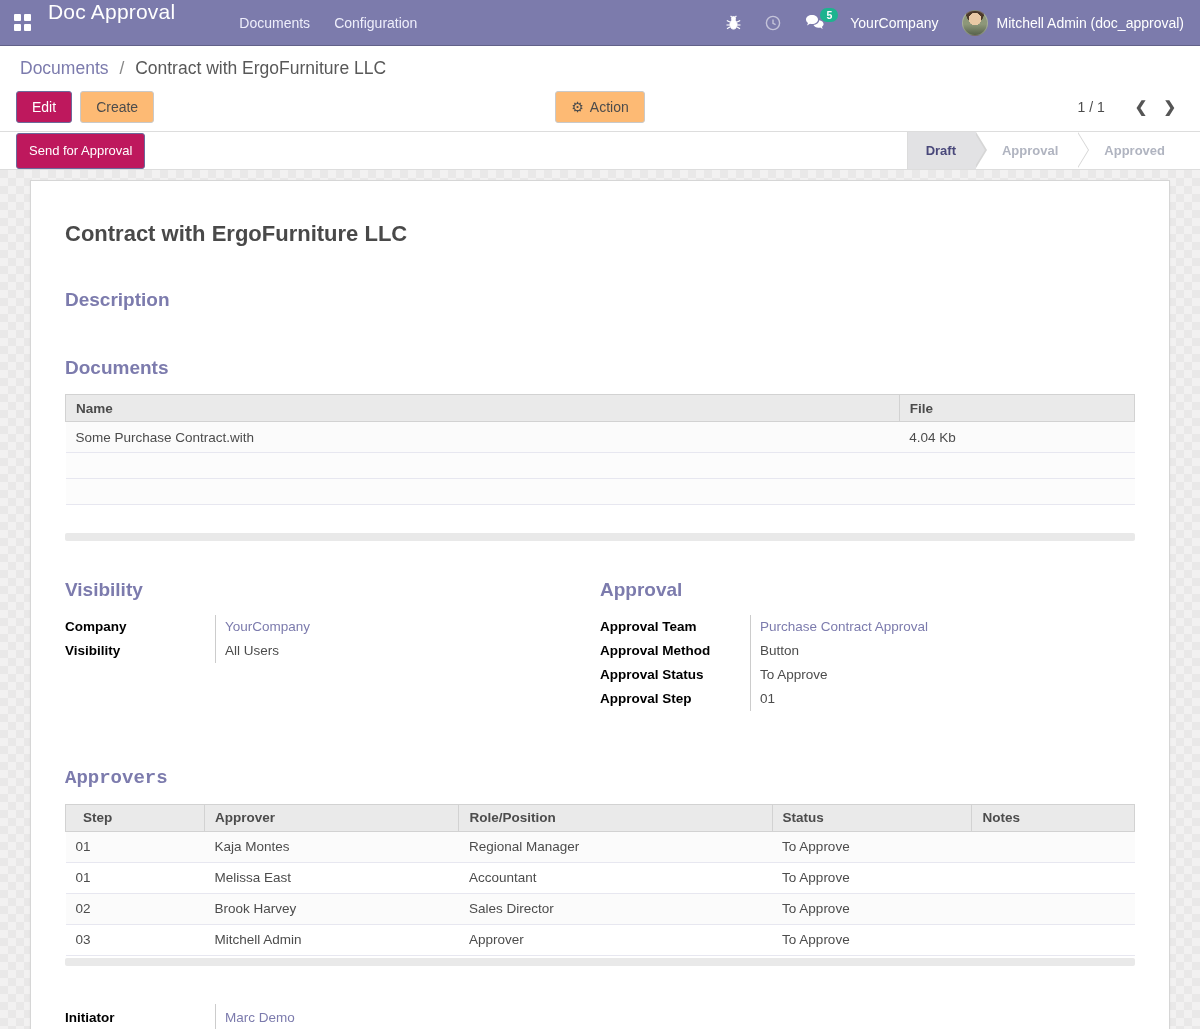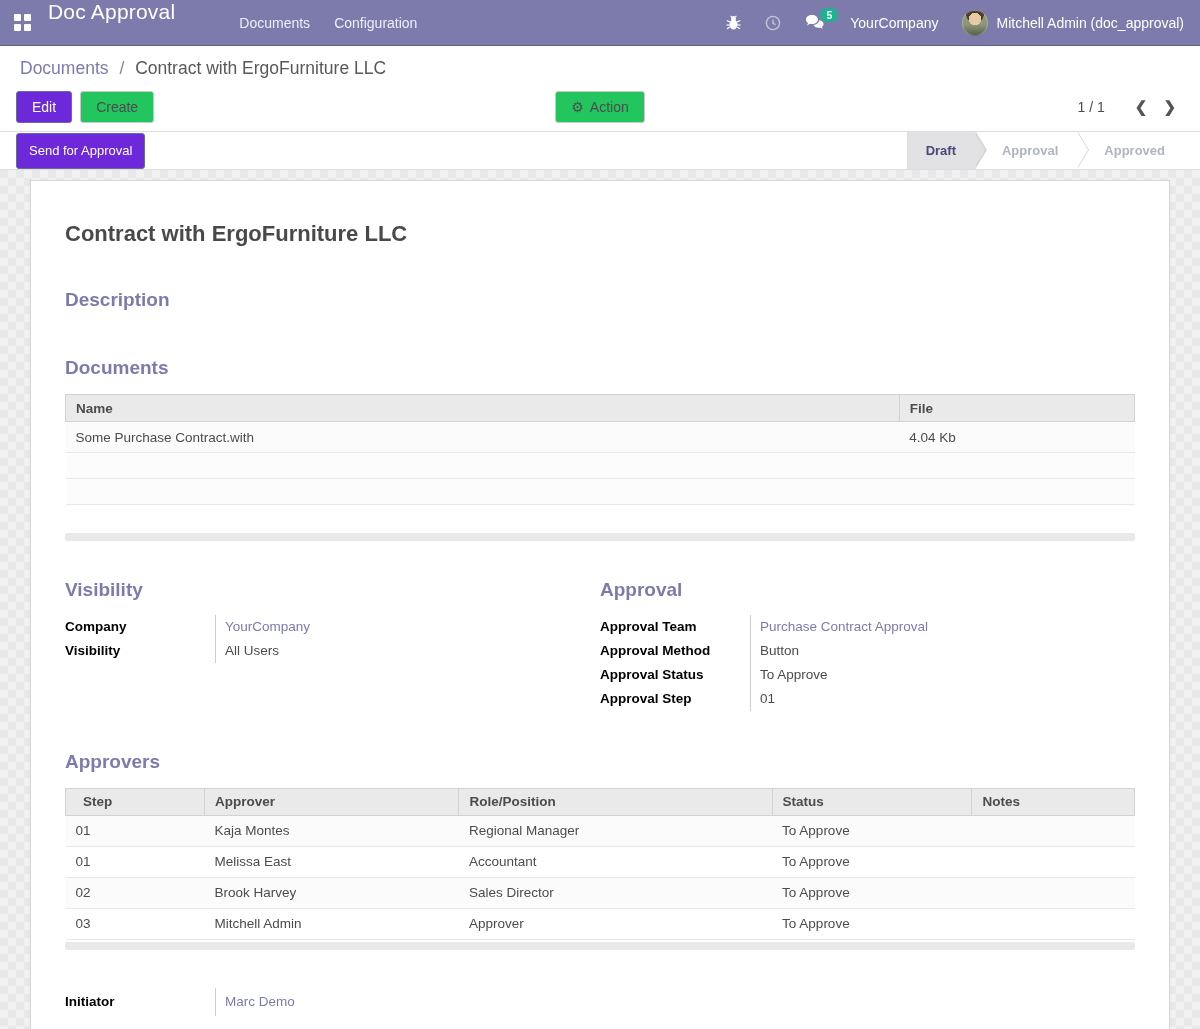--- a/index.html
+++ b/index.html
@@ -44,24 +44,24 @@
   .breadcrumb { font-size:17.5px; margin:2px 0 12px 4px; }
   .breadcrumb a { color:#7c7bad; }
   .breadcrumb .sep { color:#888; margin:0 6px; }
   .breadcrumb .current { color:#585858; }
   .cp-row { display:flex; align-items:center; }
   .cp-left { flex:1; display:flex; gap:8px; }
   .cp-center { display:flex; }
   .cp-right { flex:1; display:flex; justify-content:flex-end; align-items:center; }
   .btn {
     height:32px; padding:0 15px; font-size:14px; font-family:inherit;
-    background:#22c55e; border:1px solid #c9c9c9; border-radius:3px;
+    background:#fdba74; border:1px solid #c9c9c9; border-radius:3px;
     color:#4c4c4c; cursor:pointer; display:inline-flex; align-items:center; gap:6px;
   }
-  .btn-primary { background:#6d28d9; border-color:#6b6a9b; color:#fff; }
+  .btn-primary { background:#be185d; border-color:#6b6a9b; color:#fff; }
   .gear { font-size:14px; line-height:1; }
   .pager-value { font-size:14px; color:#4c4c4c; margin-right:22px; }
   .pager-btn {
     background:none; border:none; color:#555; font-size:15px; font-weight:bold;
     cursor:pointer; padding:2px 8px; font-family:inherit;
   }
 
   
   .statusbar {
     height:38px; background:#fff; border-bottom:1px solid #ddd;
@@ -126,21 +126,21 @@
   .ap-col-status { width:18.7%; }
   .ap-col-notes { width:15.2%; }
 
   
   .two-col { display:grid; grid-template-columns:1fr 1fr; margin-top:38px; }
   .group-h { margin-bottom:14px; }
   .field-row { display:flex; align-items:stretch; min-height:24px; font-size:13.5px; }
   .field-label { width:150px; flex-shrink:0; font-weight:bold; color:#000000; display:flex; align-items:center; }
   .field-value { flex:1; border-left:1px solid #ccc; padding-left:9px; display:flex; align-items:center; color:#4c4c4c; }
   .field-value a { color:#7c7bad; }
-  .h-approvers { margin-top:40px; margin-bottom:15px; }
+  .h-approvers { margin-top:56px; margin-bottom:15px;font-family:Liberation Mono, monospace; }
   .initiator-row { margin-top:38px; width:50%; min-height:28px; }
 
   
   .ico { display:inline-block; line-height:0; }
 </style>
 </head>
 <body>
 
 <nav class="navbar">
   <div class="nav-left">

